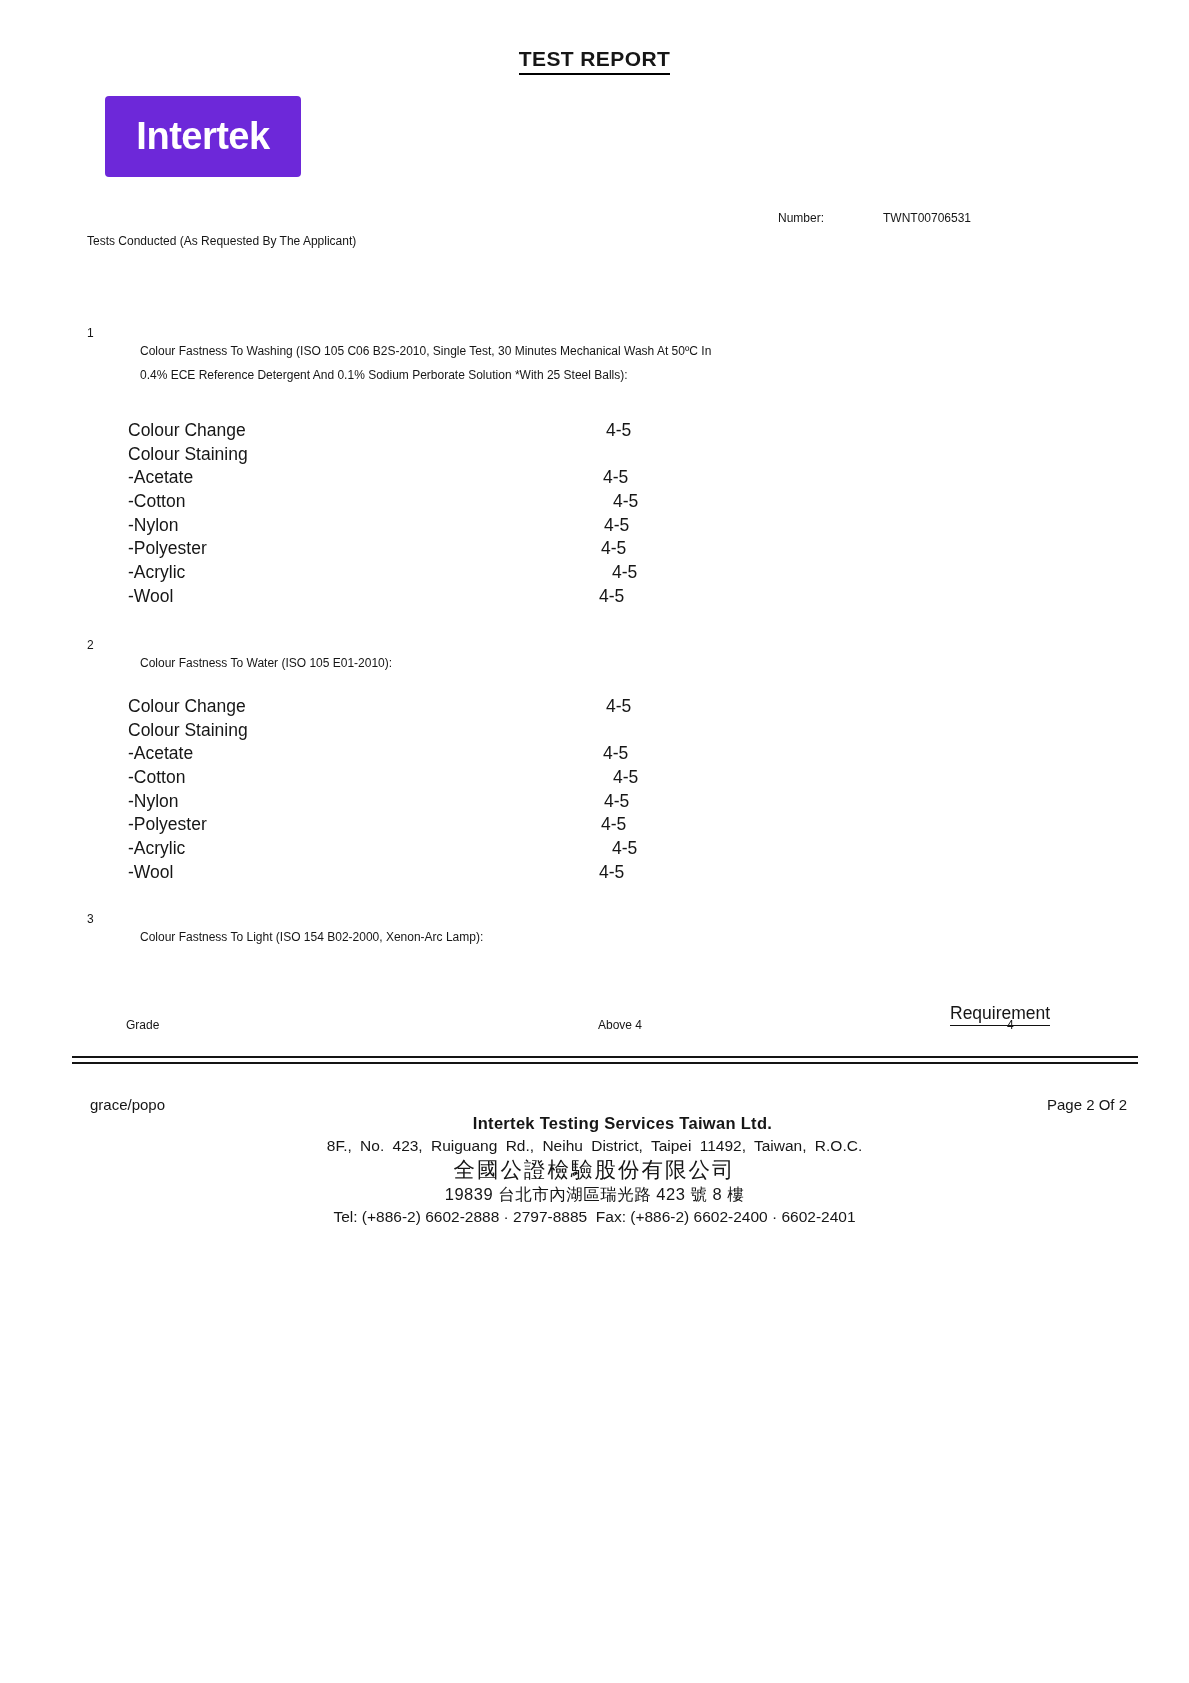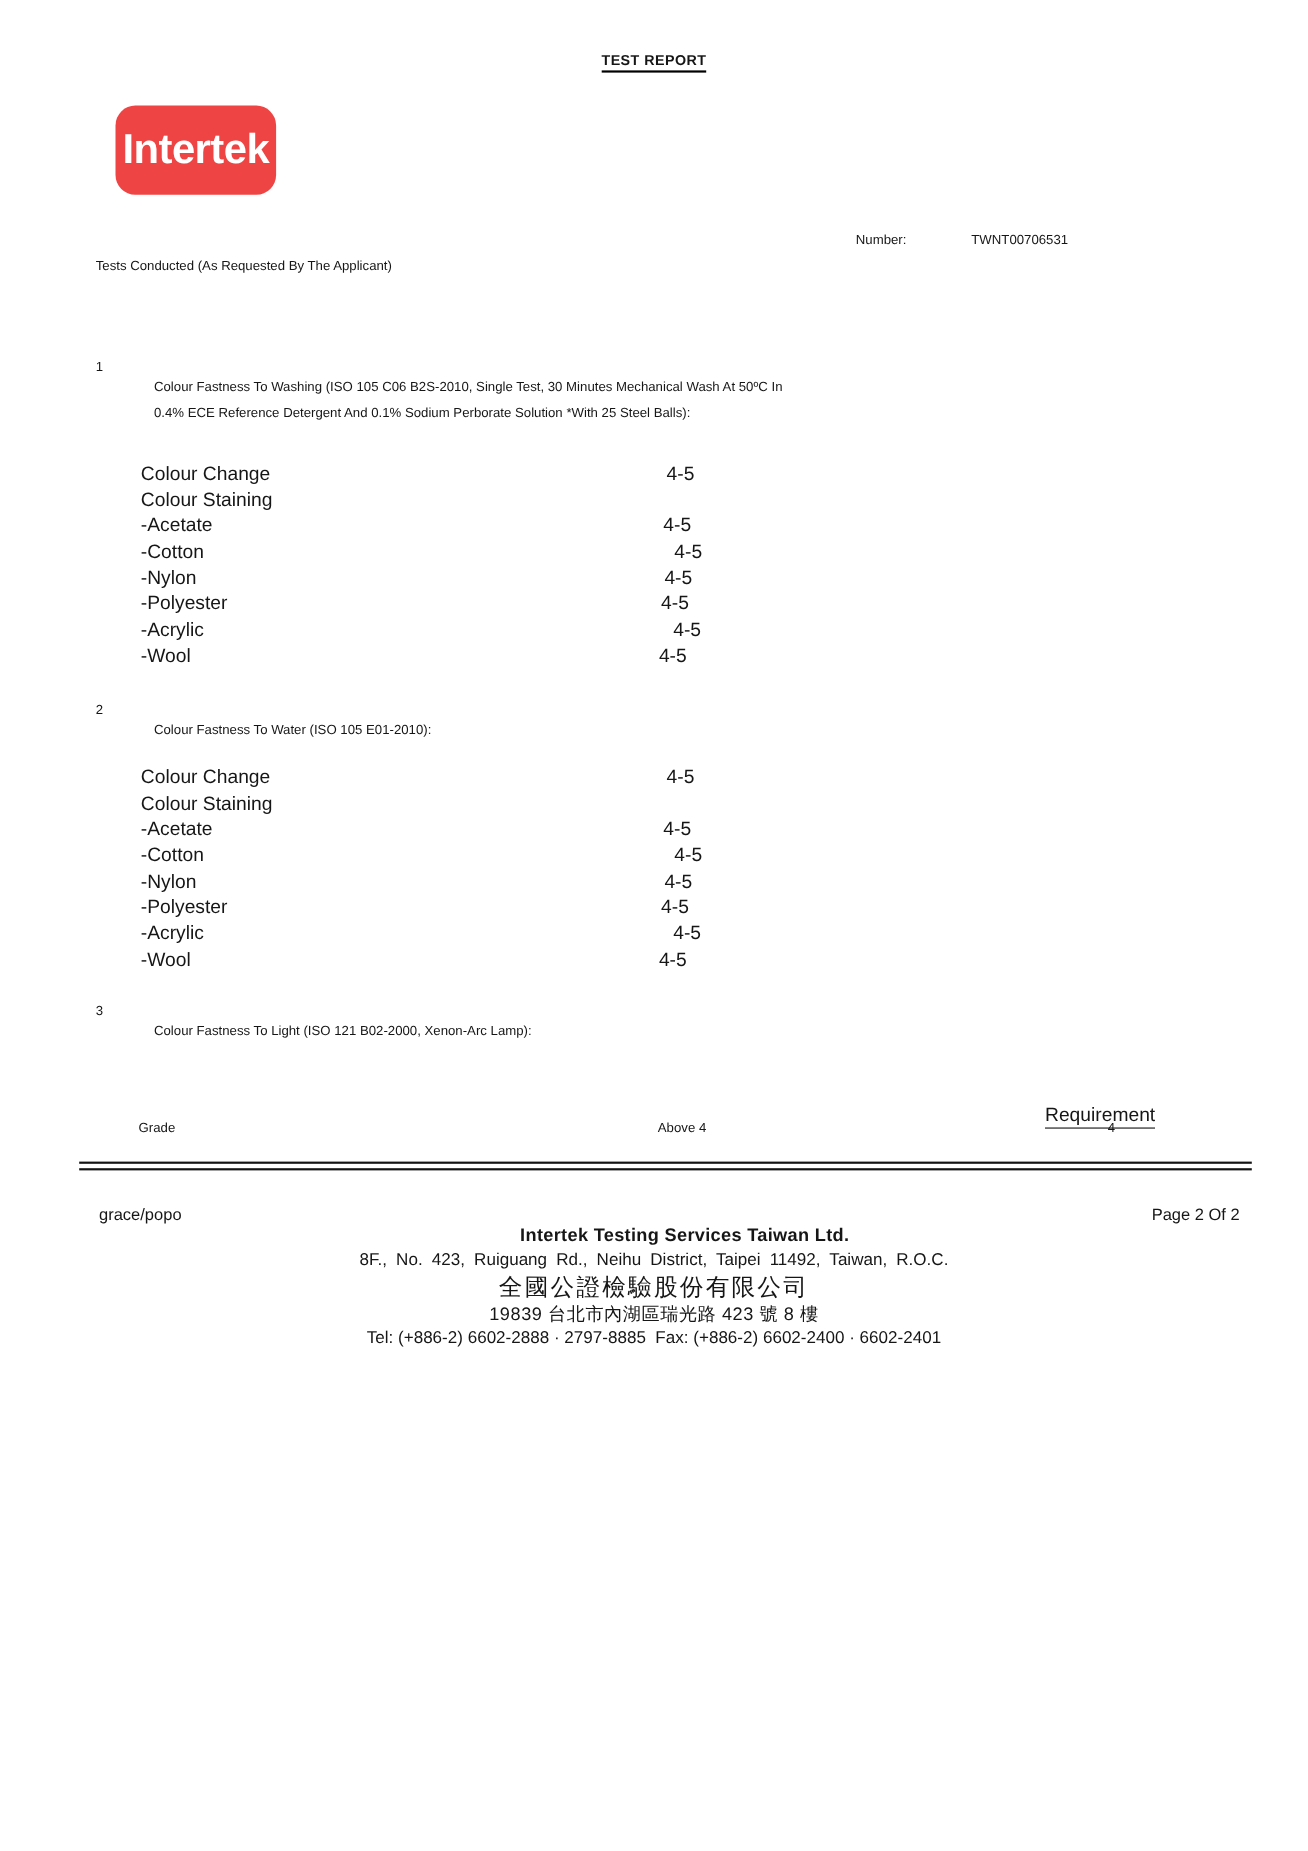--- a/index.html
+++ b/index.html
@@ -12,28 +12,28 @@
     color:#161616;
     overflow:hidden;
   }
   .abs { position:absolute; white-space:nowrap; }
   .t { font-size:12px; line-height:1.2; }
 
   
   .title-wrap { left:0; top:29px; width:100%; text-align:center; }
   .title-text {
     display:inline-block;
-    font-size:13px; font-weight:bold; letter-spacing:0.4px;
+    font-size:21px; font-weight:bold; letter-spacing:0.4px;
     border-bottom:2.5px solid #000; padding-bottom:2px;margin-top:18px;
   }
 
   
   .logo {
-    left:105px; top:96px; width:146px; height:81px;
-    background:#ef4444; border-radius:18px;
+    left:105px; top:96px; width:196px; height:81px;
+    background:#6d28d9; border-radius:4px;
     display:flex; align-items:center; justify-content:center;
   }
   .logo span {
     color:#ffffff; font-size:38px; font-weight:bold; letter-spacing:-0.5px;
   }
 
   
   .number-label { left:778px; top:211px; }
   .number-value { left:883px; top:211px; }
   .subtitle    { left:87px;  top:234px; }
@@ -169,21 +169,21 @@
       <span>-Acrylic</span>
       <span class="val v6">4-5</span>
     </div>
     <div class="row">
       <span>-Wool</span>
       <span class="val v7">4-5</span>
     </div>
   </div>
 
   <div class="abs t sec-num" style="top:912px">3</div>
-  <div class="abs t sec-head" style="top:912px">Colour Fastness To Light (ISO 121 B02-2000, Xenon-Arc Lamp):</div>
+  <div class="abs t sec-head" style="top:912px">Colour Fastness To Light (ISO 154 B02-2000, Xenon-Arc Lamp):</div>
 
   <div class="abs req-header">Requirement</div>
 
   <div class="abs t grade-label">Grade</div>
   <div class="abs t grade-value">Above 4</div>
   <div class="abs t req-value">4</div>
 
   <div class="abs double-rule"></div>
 
   <div class="abs author">grace/popo</div>

